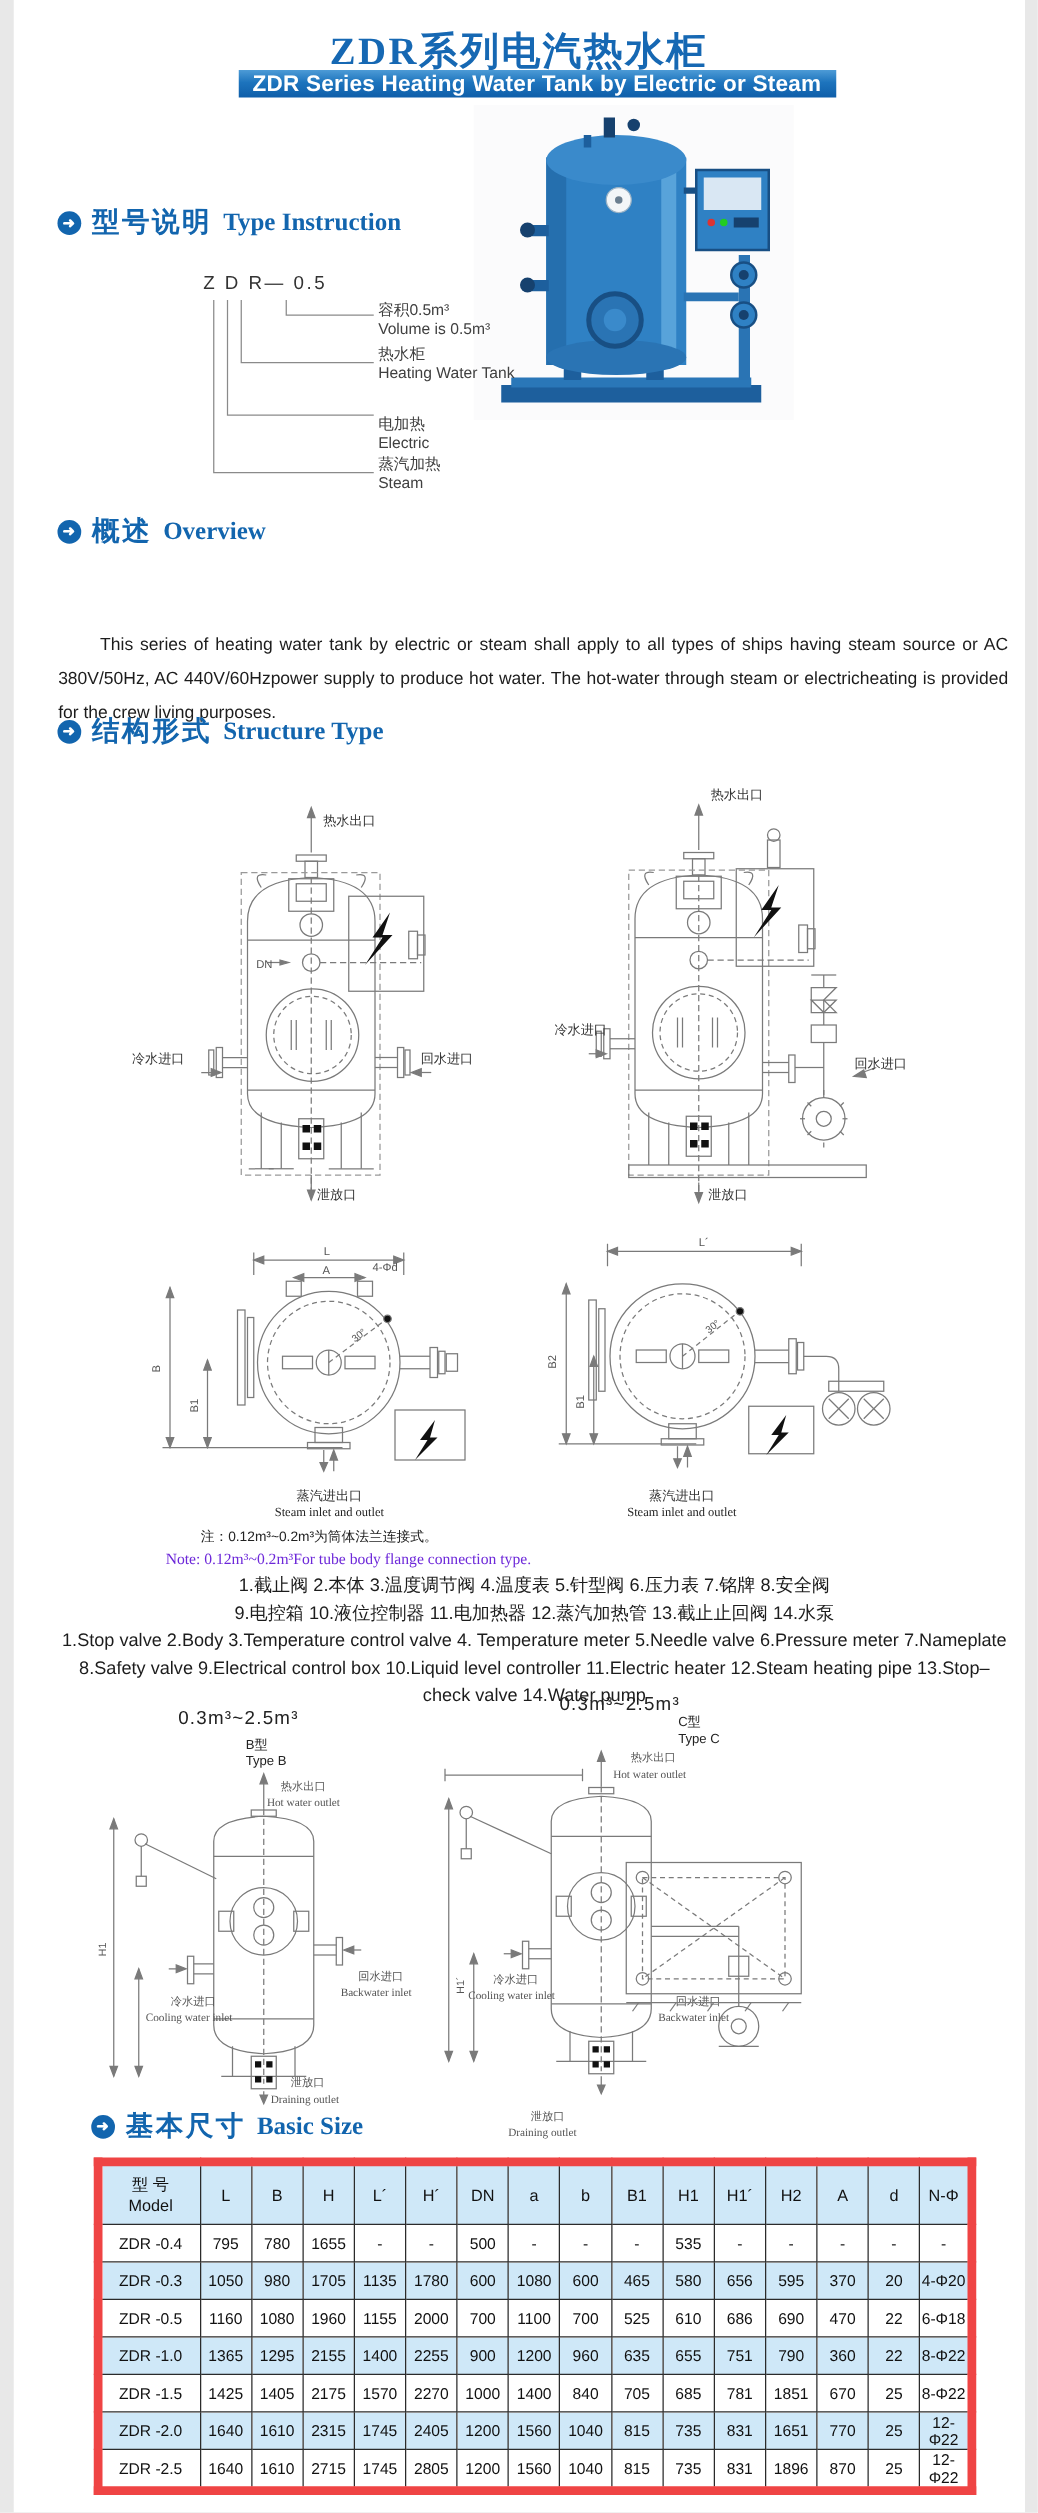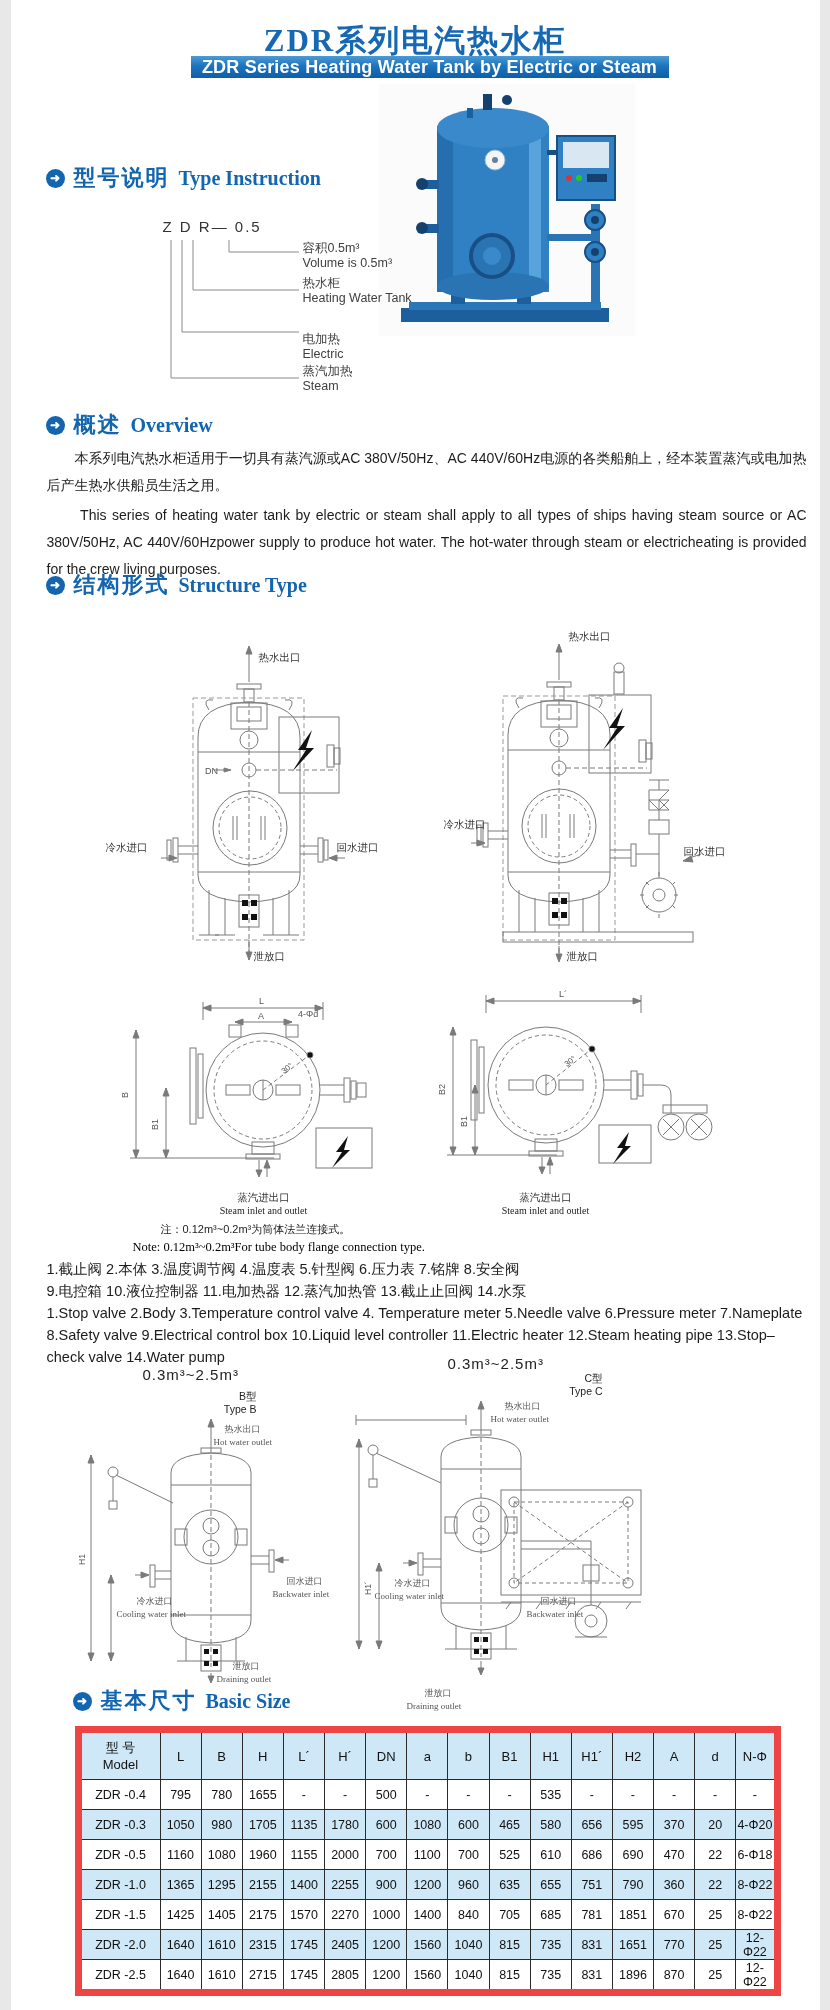--- a/index.html
+++ b/index.html
@@ -25,26 +25,26 @@
   .lb.sm{font-size:9px;color:#555;}
   
   .mcode{position:absolute;left:152px;top:218px;font-size:15px;letter-spacing:2px;color:#333;}
   .mlabel{position:absolute;left:292px;font-size:12.5px;color:#404040;line-height:15px;white-space:nowrap;}
   
   .para{position:absolute;left:36px;width:760px;font-size:14px;line-height:27px;color:#1c1c1c;
     text-align:justify;}
   .para.cn{text-indent:2em;}
   
   .note-zh{position:absolute;left:150px;top:1222px;font-size:11px;color:#222;}
-  .note-en{position:absolute;left:122px;top:1240px;font-family:"Liberation Serif",serif;font-size:12.5px;color:#000000;}
-  .parts{position:absolute;left:36px;top:1258px;width:762px;font-size:14.5px;line-height:22px;color:#1c1c1c;}
+  .note-en{position:absolute;left:122px;top:1240px;font-family:"Liberation Serif",serif;font-size:12.5px;color:#6d28d9;}
+  .parts{position:absolute;left:36px;top:1258px;width:762px;font-size:14.5px;line-height:22px;color:#1c1c1c;text-align:center;}
   .parts .l{white-space:nowrap;}
   
   .vrange{position:absolute;font-size:15px;color:#222;letter-spacing:1px;}
-  .vtype{position:absolute;font-size:10.5px;color:#222;text-align:right;line-height:13px;}
+  .vtype{position:absolute;font-size:10.5px;color:#222;text-align:left;line-height:13px;}
   
   .bs-table{position:absolute;left:64px;top:1726px;width:706px;border-collapse:collapse;
     table-layout:fixed;font-size:12.5px;color:#111;}
   .bs-table th,.bs-table td{border:1px solid #2b2b2b;text-align:center;padding:0;height:29px;
     overflow:hidden;white-space:pre-line;}
   .bs-table thead th{background:#cfe8f8;height:46px;font-weight:normal;font-size:13px;line-height:17px;}
   .bs-table tbody tr:nth-child(even) td{background:#cfe8f8;}
   .bs-table{border:7px solid #ef4444;}
   .bs-table col.c-model{width:82px;}
   svg{position:absolute;overflow:visible;}
@@ -124,21 +124,20 @@
   <div class="mlabel" style="top:364px">
     <div>蒸汽加热</div>
     <div>Steam</div>
   </div>
 
   <div class="sec-hdr" style="left:35px;top:410px">
     <span class="sec-ico">➜</span>
     <span class="zh">概述</span>
     <span class="en">Overview</span>
   </div>
-  <div class="para cn" style="top:445px">本系列电汽热水柜适用于一切具有蒸汽源或AC 380V/50Hz、AC 440V/60Hz电源的各类船舶上，经本装置蒸汽或电加热后产生热水供船员生活之用。</div>
   <div class="para" style="top:502px;text-indent:2.4em">This series of heating water tank by electric or steam shall apply to all types of ships having steam source or AC 380V/50Hz, AC 440V/60Hzpower supply to produce hot water. The hot-water through steam or electricheating is provided for the crew living purposes.</div>
 
   <div class="sec-hdr" style="left:35px;top:570px">
     <span class="sec-ico">➜</span>
     <span class="zh">结构形式</span>
     <span class="en">Structure Type</span>
   </div>
 
   <svg style="left:150px;top:640px" width="200" height="330" viewBox="0 0 200 330">
     <g stroke="#7a7a7a" stroke-width="1" fill="none">

